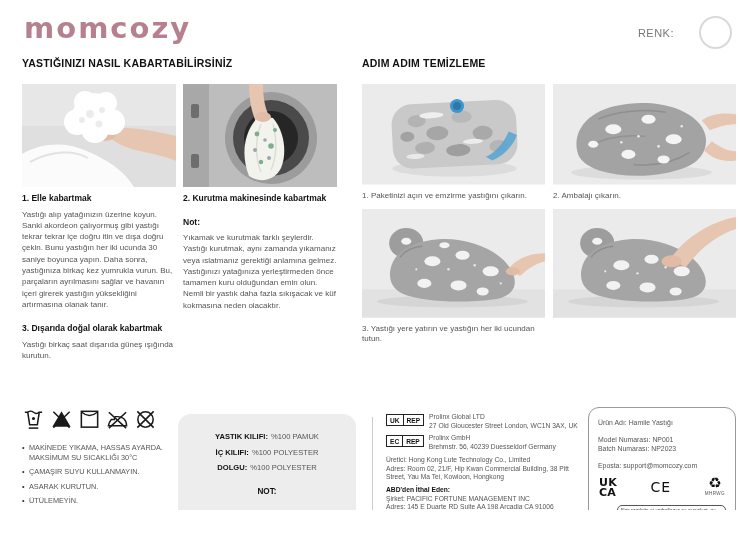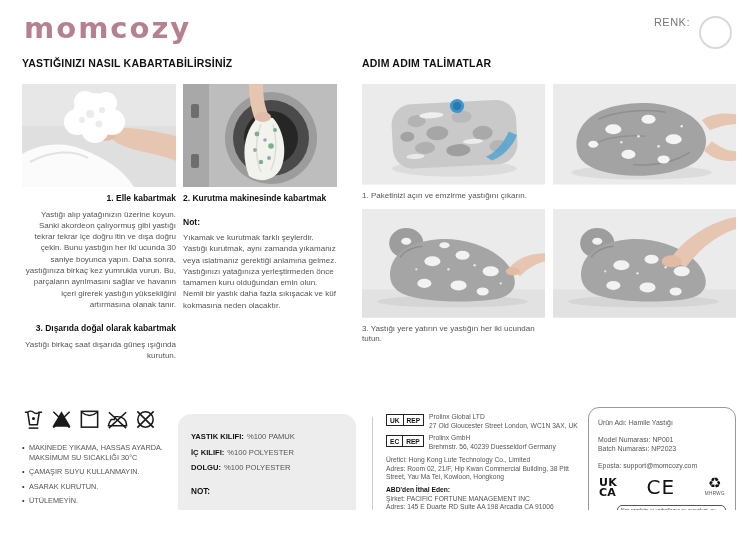--- a/index.html
+++ b/index.html
@@ -2,51 +2,51 @@
 <html><head>
 <meta charset="utf-8">
 <style>
   html,body { margin:0; padding:0; background:#fff; }
   .page { position:relative; width:752px; height:510px; background:#ffffff; overflow:hidden;
           font-family:"Liberation Sans", sans-serif; color:#555; }
 
   
   .logo { position:absolute; left:24px; top:11px; font-family:"DejaVu Sans", sans-serif;
           font-size:29px; font-weight:700; letter-spacing:2px; color:#b5818f; }
-  .renk-wrap { position:absolute; right:20px; top:16px; display:flex; align-items:flex-start; gap:9px; }
+  .renk-wrap { position:absolute; right:20px; top:16px; display:flex; align-items:center; gap:25px; }
   .renk-label { font-size:11px; color:#777; letter-spacing:0.5px; }
   .renk-circle { width:29px; height:29px; border:2.5px solid #d9d9d9; border-radius:50%; background:#fff; }
 
   
   .sec-title { position:absolute; top:57px; font-size:10.5px; font-weight:700; color:#111; letter-spacing:0.2px; }
   .sec-title.left { left:22px; } .sec-title.right { left:362px; }
 
   
-  .colA { position:absolute; left:22px; top:84px; width:154px;text-align:right; }
+  .colA { position:absolute; left:22px; top:84px; width:154px; }
   .colB { position:absolute; left:183px; top:84px; width:154px; }
   .photo svg { display:block; width:100%; height:auto; }
   .cap { font-size:8.5px; font-weight:700; color:#111; margin-top:6px; line-height:10.5px; }
   .para { font-size:8px; line-height:11.3px; color:#555; margin-top:5px; }
   .subhead { font-size:8.5px; font-weight:700; color:#111; margin-top:13px; line-height:10.5px; }
 
   
   .steps { position:absolute; left:362px; top:84px; width:374px;
            display:grid; grid-template-columns:1fr 1fr; column-gap:9px; row-gap:15px;gap:8px; }
   .step-cap { font-size:8px; line-height:10.5px; color:#555; margin-top:6px; }
 
   
   .care { position:absolute; left:22px; top:406px; width:152px; }
   .care-icons { display:flex; gap:5px; align-items:flex-end; }
   .care-icons svg { width:23px; height:26px; }
   .care-list { list-style:none; margin:11px 0 0; padding:0; font-size:7.3px; line-height:9.9px; color:#555; }
   .care-list li { margin-bottom:4.5px; padding-left:7px; position:relative; }
   .care-list li::before { content:"\2022"; position:absolute; left:0; top:0; color:#333; }
 
   .materials { position:absolute; left:178px; top:414px; width:178px; height:110px; background:#ededed;
-               border-radius:13px; padding:18px 13px 10px; box-sizing:border-box; }
+               border-radius:13px; padding:18px 13px 10px; box-sizing:border-box;text-align:center; }
   .mat-line { font-size:7.6px; margin-bottom:6.5px; color:#555; }
   .mat-line b { color:#111; font-weight:700; margin-right:3px; }
   .mat-not-label { font-size:8.2px; font-weight:700; color:#111; margin-top:15px; }
   .mat-not-text { font-size:7.6px; line-height:10.2px; margin-top:2px; color:#555; }
 
   .vdivider { position:absolute; left:372px; top:417px; width:1px; height:103px; background:#ccc; }
 
   .addresses { position:absolute; left:386px; top:413px; width:198px; font-size:6.7px; line-height:8.7px; color:#555; }
   .rep-row { display:flex; gap:5px; margin-bottom:4px; align-items:flex-start; }
   .rep-badge { display:flex; flex:none; margin-top:1px; }
@@ -58,42 +58,42 @@
   .made-in { margin-top:8px; }
 
   .product-box { position:absolute; left:588px; top:407px; width:148px; height:133px; border:1px solid #999;
                  border-radius:11px; box-sizing:border-box; padding:11px 9px 7px; font-size:6.9px;
                  line-height:8.6px; color:#555; background:#fff; }
   .pb-line { margin-bottom:1px; }
   .pb-gap { height:7px; }
   .pb-logos { display:flex; align-items:center; justify-content:space-between; margin-top:6px; padding:0 1px; }
   .ukca { font-weight:700; font-size:11px; line-height:9.5px; color:#111; letter-spacing:0.2px;
           font-family:"DejaVu Sans", sans-serif; }
-  .ce { font-size:20px; color:#111; font-family:"DejaVu Sans", sans-serif; letter-spacing:1px; }
+  .ce { font-size:14px; color:#111; font-family:"DejaVu Sans", sans-serif; letter-spacing:1px; }
   .recycle { text-align:center; color:#111; }
   .recycle .sym { font-size:15px; line-height:14px; font-family:"DejaVu Sans", sans-serif; }
   .recycle .lbl { font-size:4.6px; color:#555; letter-spacing:0.4px; }
   .pb-triman { display:flex; gap:3px; margin-top:6px; align-items:center; }
   .triman-icon svg { width:16px; height:16px; }
   .triman-box { border:1px solid #555; border-radius:5px; padding:2px 3px; font-size:4.9px;
                 line-height:6.2px; color:#333; flex:1; }
 </style>
 </head>
 <body>
 
 <div class="page">
 
   <div class="logo">momcozy</div>
   <div class="renk-wrap">
     <span class="renk-label">RENK:</span>
     <span class="renk-circle"></span>
   </div>
 
   <div class="sec-title left">YASTIĞINIZI NASIL KABARTABİLİRSİNİZ</div>
-  <div class="sec-title right">ADIM ADIM TALİMATLAR</div>
+  <div class="sec-title right">ADIM ADIM TEMİZLEME</div>
 
   <div class="colA">
     <div class="photo">
       <svg viewBox="0 0 154 103">
         <rect width="154" height="103" fill="#dfdfdf"></rect>
         <rect width="154" height="42" fill="#e7e7e7"></rect>
         <path d="M154 52 C120 44 98 42 84 46 C88 57 100 63 118 67 C132 70 145 73 154 77 Z" fill="#e7c6b1"></path>
         <ellipse cx="82" cy="51" rx="12" ry="6" fill="#e2bda6"></ellipse>
         <g fill="#ffffff">
           <circle cx="72" cy="30" r="21"></circle>
@@ -201,20 +201,21 @@
           <g fill="#ededed">
               <circle cx="85" cy="52" r="1.3"></circle>
               <circle cx="105" cy="62" r="1.3"></circle>
               <circle cx="68" cy="58" r="1.2"></circle>
               <circle cx="128" cy="42" r="1.2"></circle>
             </g>
           <path d="M182 30 C168 28 156 30 148 36 L156 46 C166 42 174 40 182 40 Z" fill="#e7c6b1"></path>
           <path d="M182 76 C168 78 158 74 150 66 L158 57 C166 63 174 67 182 67 Z" fill="#e7c6b1"></path>
         </svg>
       </div>
+      <div class="step-cap">2. Ambalajı çıkarın.</div>
     </div>
 
     <div class="step">
       <div class="photo">
         <svg viewBox="0 0 182 108">
           <rect width="182" height="108" fill="#ebebeb"></rect>
           <rect y="80" width="182" height="28" fill="#e2e2e2"></rect>
           <ellipse cx="90" cy="92" rx="75" ry="6" fill="#d5d5d5"></ellipse>
           <ellipse cx="44" cy="34" rx="17" ry="15" fill="#9d9d9d"></ellipse>
           <path d="M28 62 C30 44 48 32 76 30 C110 28 142 44 150 64 C156 78 148 88 130 90 C98 94 58 92 40 84 C30 79 27 71 28 62 Z" fill="#a5a5a5"></path>

